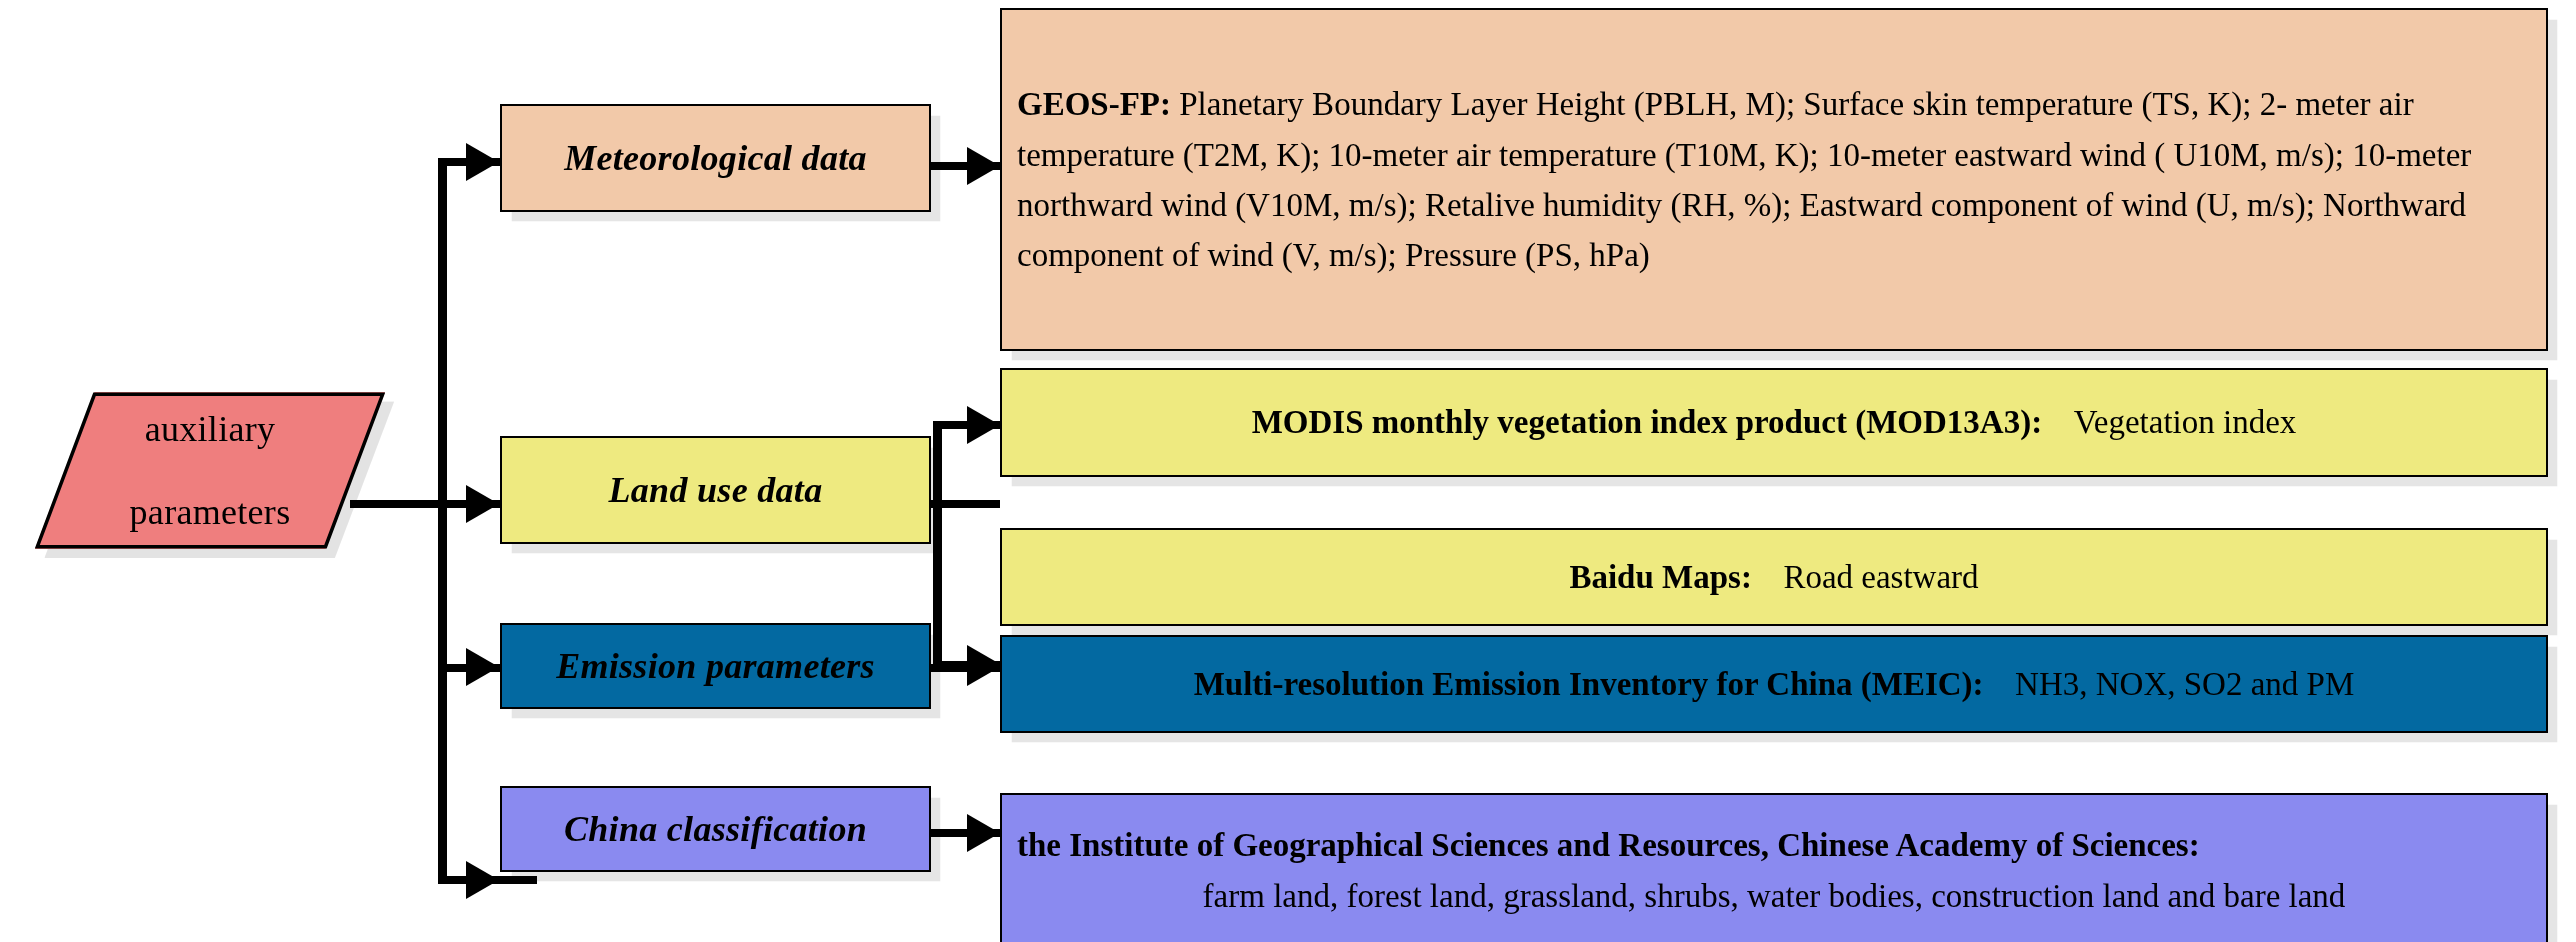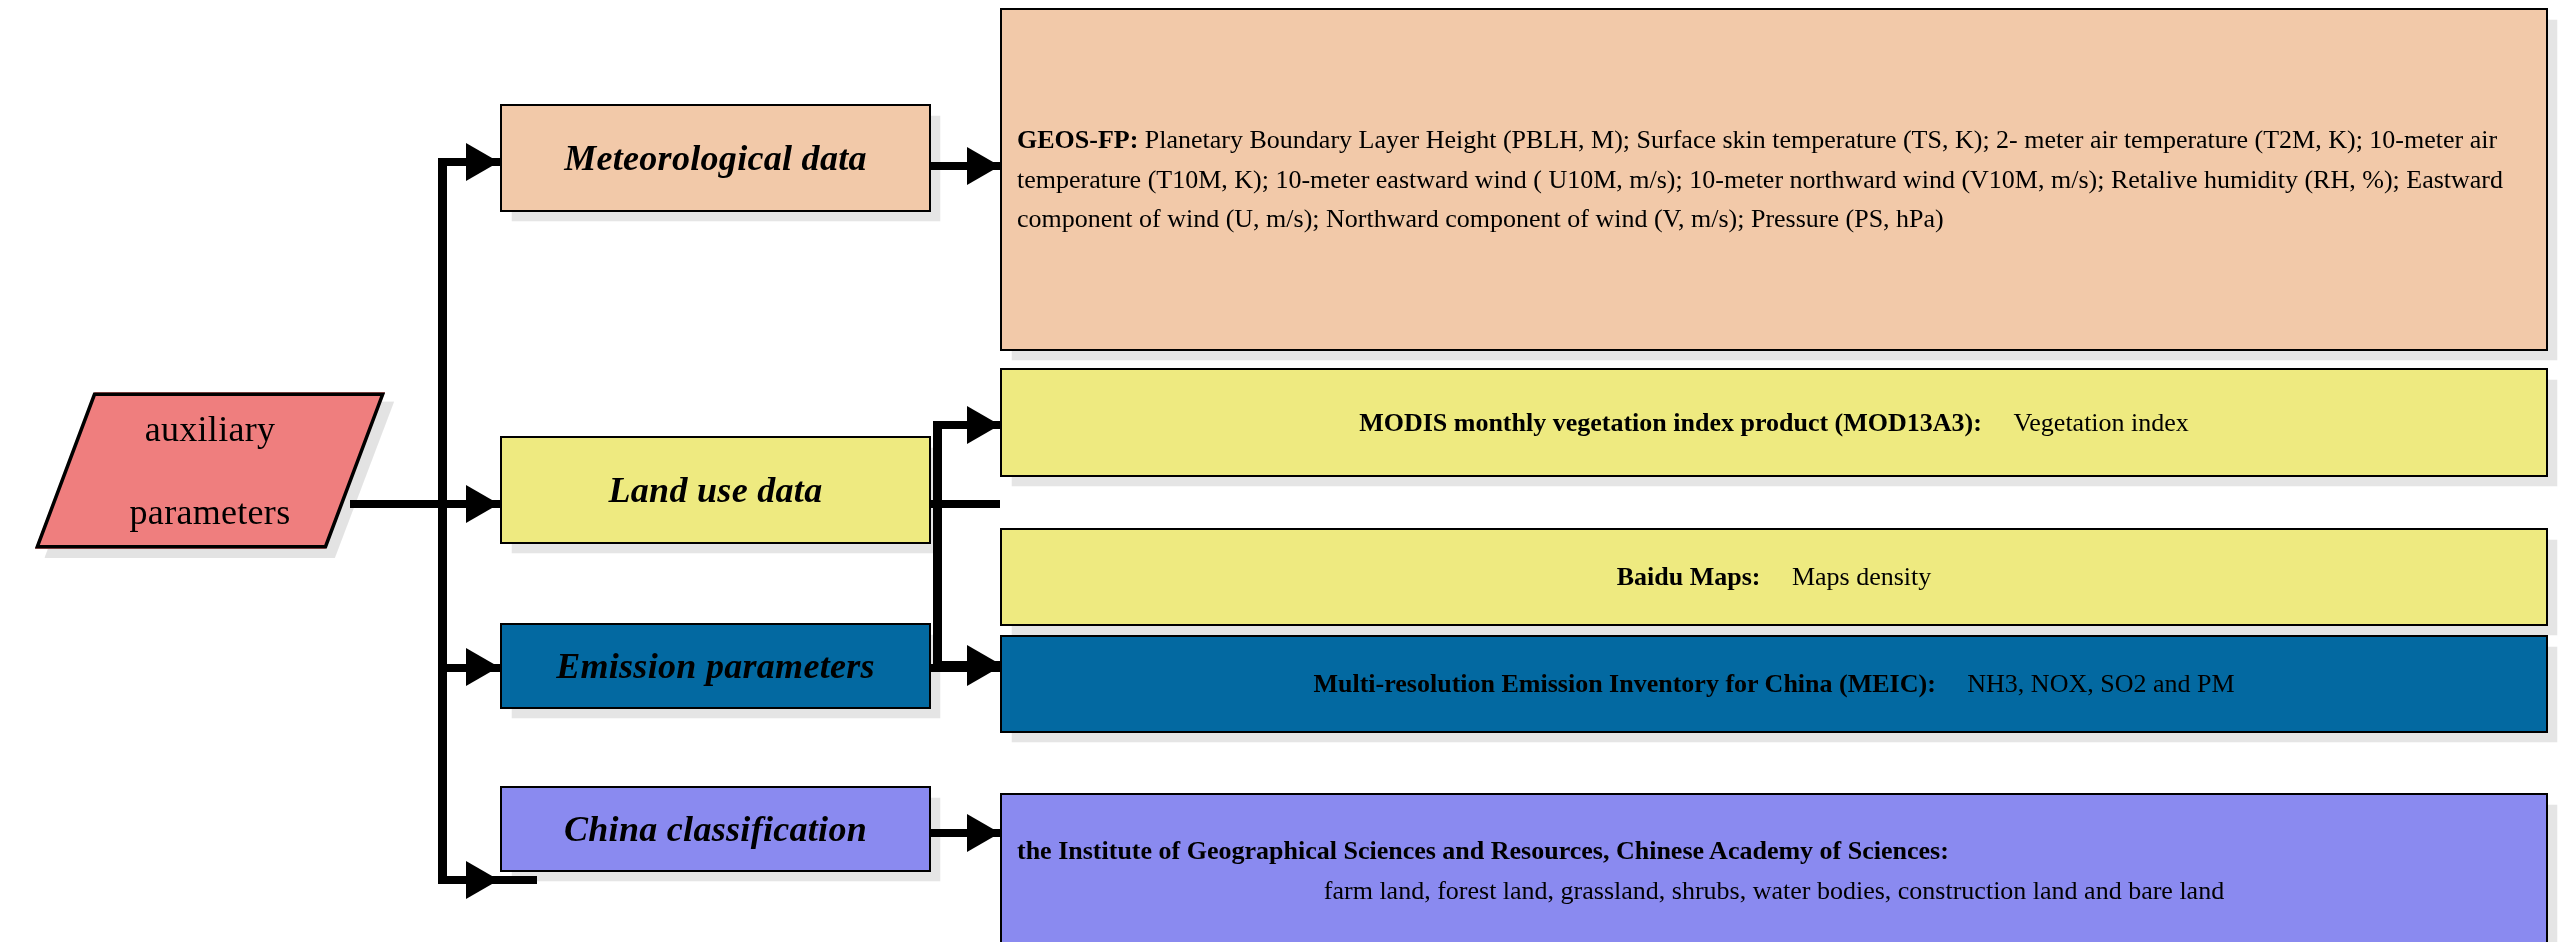--- a/index.html
+++ b/index.html
@@ -78,21 +78,21 @@
     white-space: nowrap;
     letter-spacing: 0.3px;
   }
 
   
   .detail-box {
     left: 1000px;
     width: 1548px;
   }
   .detail-text {
-    font-size: 26px;
+    font-size: 33px;
     line-height: 1.52;
     width: 100%;
     padding: 0 15px;
     box-sizing: border-box;
   }
   .detail-text.just {
     text-align: left;
   }
   .detail-text.center {
     text-align: center;
@@ -195,21 +195,21 @@
   </div>
 
   <div class="box detail-box c-yellow" style="top:368px; height:109px;">
     <div class="detail-text center">
       <span class="b">MODIS monthly vegetation index product (MOD13A3):</span><span class="gap"></span><span>Vegetation index</span>
     </div>
   </div>
 
   <div class="box detail-box c-yellow" style="top:528px; height:98px;">
     <div class="detail-text center">
-      <span class="b">Baidu Maps:</span><span class="gap"></span><span>Maps density</span>
+      <span class="b">Baidu Maps:</span><span class="gap"></span><span>Road eastward</span>
     </div>
   </div>
 
   <div class="box detail-box c-blue" style="top:635px; height:98px;">
     <div class="detail-text center">
       <span class="b">Multi-resolution Emission Inventory for China (MEIC):</span><span class="gap"></span><span>NH3, NOX, SO2 and PM</span>
     </div>
   </div>
 
   <div class="box detail-box c-purple" style="top:793px; height:155px;">

